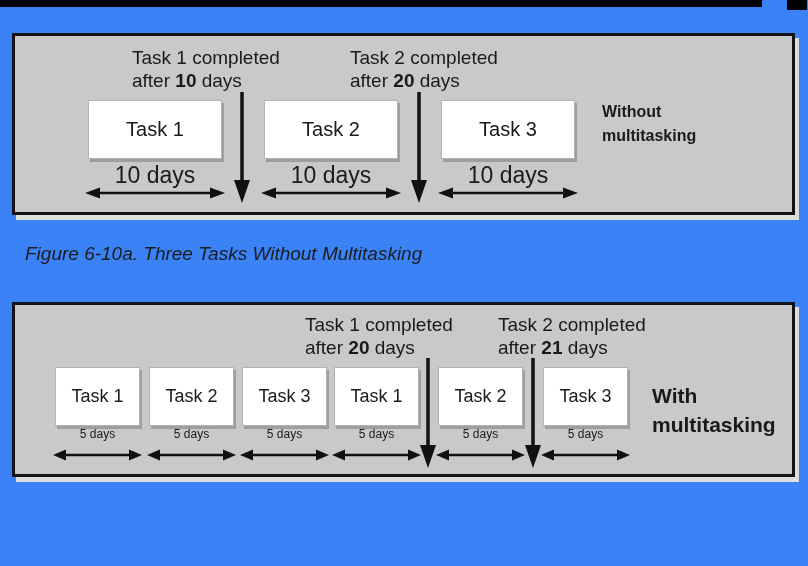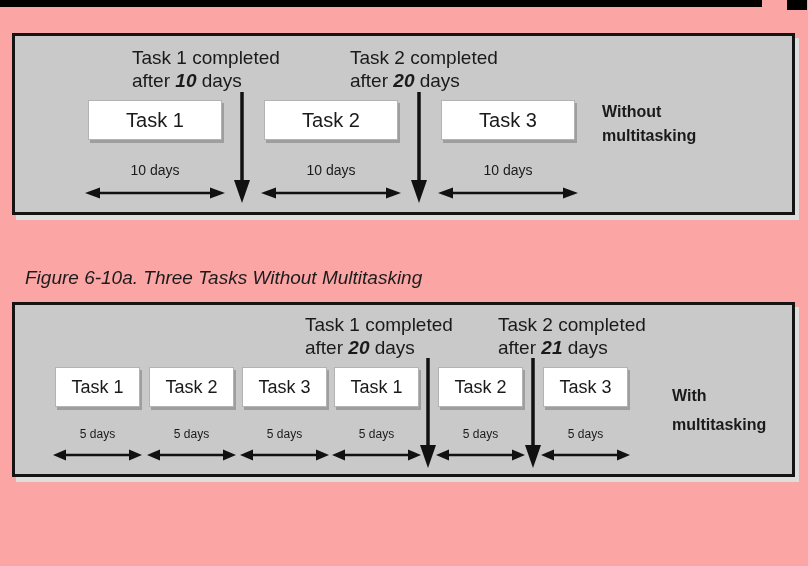--- a/index.html
+++ b/index.html
@@ -1,35 +1,35 @@
 <!DOCTYPE html>
 <html><head>
 <meta charset="utf-8">
 <style>
   html,body{margin:0;padding:0;background:#ffffff;}
-  .stage{position:relative;width:808px;height:566px;background:#fca5a5;
+  .stage{position:relative;width:808px;height:566px;background:#3b82f6;
          font-family:"Liberation Sans",sans-serif;color:#1a1a1a;overflow:hidden;}
   .scan-bar{position:absolute;left:0;top:0;width:762px;height:7px;background:#000;}
   .scan-mark{position:absolute;left:787px;top:0;width:20px;height:10px;background:#000;}
   .panel{position:absolute;left:12px;width:783px;background:#c9c9c9;
          border:3px solid #141414;box-sizing:border-box;box-shadow:4px 5px 0 #dedede;}
   .panel-a{top:33px;height:182px;}
   .panel-b{top:302px;height:175px;}
   .annotation{position:absolute;font-size:19px;line-height:23px;white-space:nowrap;}
-  .annotation .val{font-weight:bold;font-style:italic;}
-  .task-box{position:absolute;width:134px;height:40px;background:#ffffff;
+  .annotation .val{font-weight:bold;}
+  .task-box{position:absolute;width:134px;height:59px;background:#ffffff;
             border:1px solid #b3b3b3;box-shadow:2px 3px 0 #9e9e9e;box-sizing:border-box;
             display:flex;align-items:center;justify-content:center;font-size:20px;}
   .panel-b .task-box{width:85px;font-size:18px;}
-  .duration{position:absolute;width:134px;text-align:center;font-size:14px;white-space:nowrap;}
+  .duration{position:absolute;width:134px;text-align:center;font-size:23px;white-space:nowrap;}
   .panel-b .duration{width:85px;font-size:12px;}
   .varrow{position:absolute;width:18px;}
   .harrow{position:absolute;height:14px;}
   .side-label{position:absolute;font-weight:bold;font-size:16px;line-height:24px;white-space:nowrap;}
-  .panel-b .side-label{font-size:16px;line-height:29px;margin-left:20px;}
+  .panel-b .side-label{font-size:21px;line-height:29px;}
   .caption{position:absolute;font-style:italic;font-size:19px;color:#1c1c1c;white-space:nowrap;}
 </style>
 </head>
 <body>
 
 <div class="stage">
 
   <div class="scan-bar"></div>
   <div class="scan-mark"></div>
 
@@ -83,21 +83,21 @@
       <polygon points="0,7 15,1.5 15,12.5" fill="#111"></polygon>
       <polygon points="140,7 125,1.5 125,12.5" fill="#111"></polygon>
     </svg>
 
     <div class="side-label" style="left:587px;top:64px;">
       <span>Without</span><br>
       <span>multitasking</span>
     </div>
   </div>
 
-  <div class="caption" style="left:25px;top:243px;margin-top:24px;">Figure 6-10a. Three Tasks Without Multitasking</div>
+  <div class="caption" style="left:25px;top:243px;">Figure 6-10a. Three Tasks Without Multitasking</div>
 
   <div class="panel panel-b">
 
     <div class="annotation" style="left:290px;top:8px;">
       <span>Task 1 completed</span><br>
       <span>after </span><span class="val">20</span><span> days</span>
     </div>
 
     <div class="annotation" style="left:483px;top:8px;">
       <span>Task 2 completed</span><br>

